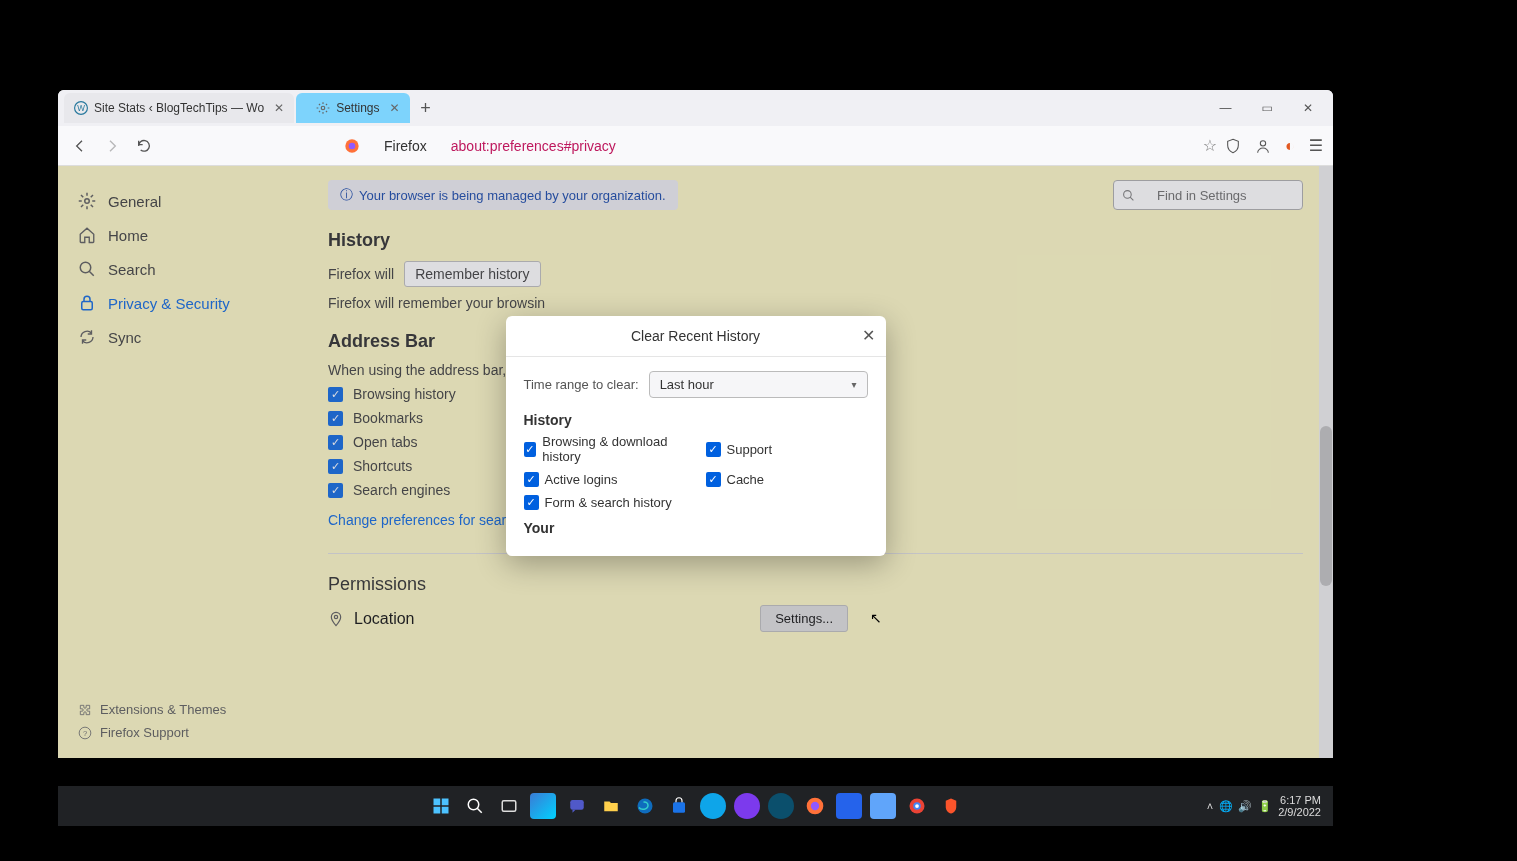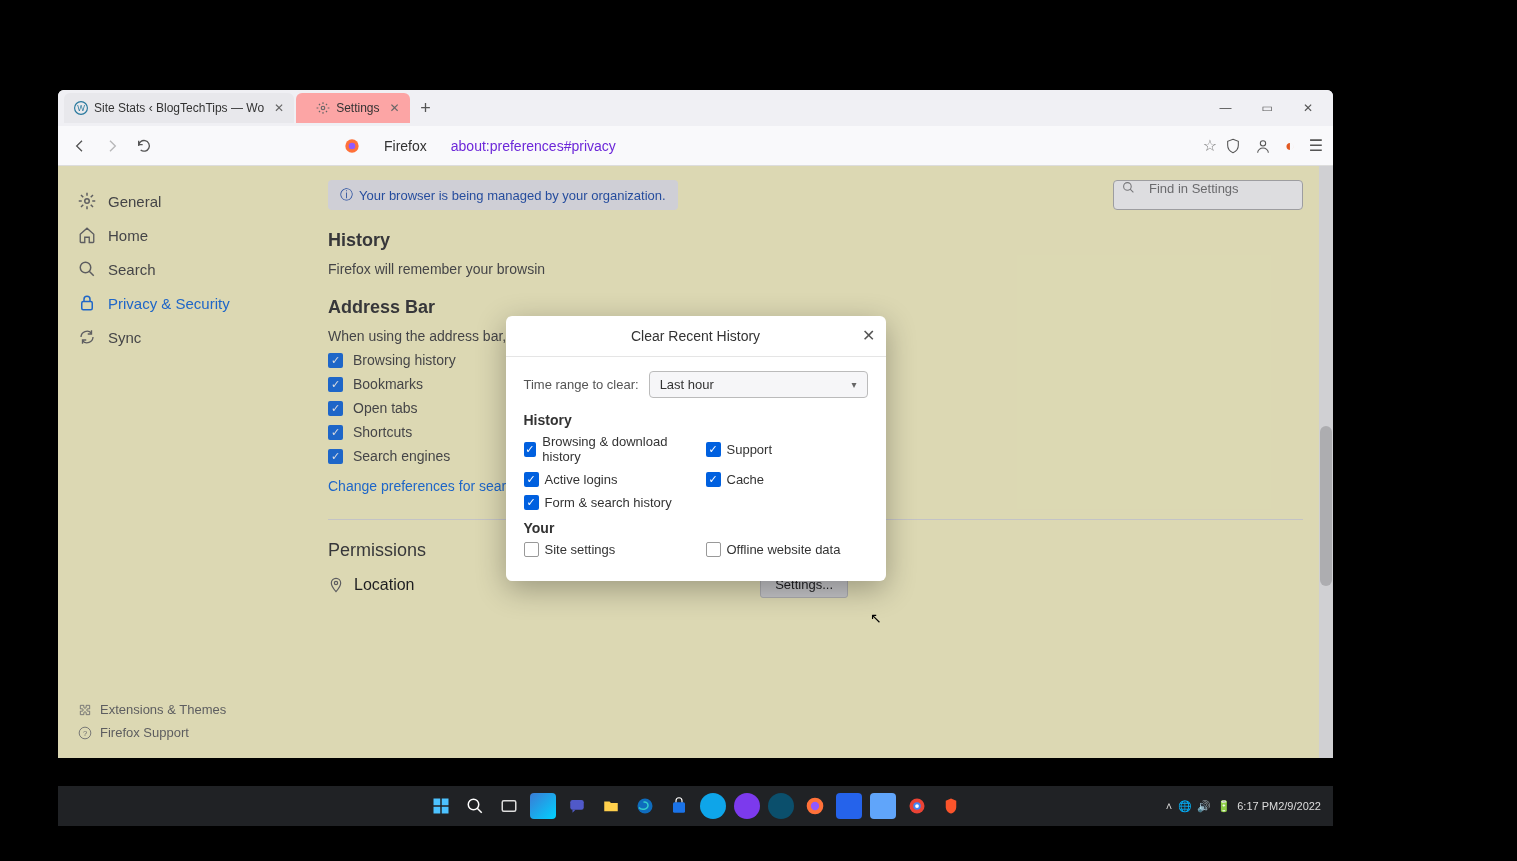--- a/index.html
+++ b/index.html
@@ -13,47 +13,47 @@
     overflow: hidden;
   }
   .tabbar {
     height: 36px; background: #f0f0f4; display: flex; align-items: center; padding-left: 6px;
   }
   .tab {
     height: 30px; display: flex; align-items: center; padding: 0 10px; font-size: 12px; color: #333;
     border-radius: 6px 6px 0 0; margin-right: 2px; cursor: pointer;
     background: #e8e8ec;
   }
-  .tab.active { background: #fca5a5; padding-left: 20px; }
+  .tab.active { background: #7dd3fc; padding-left: 20px; }
   .tab .favicon { width: 14px; height: 14px; margin-right: 6px; display:inline-block; }
   .tab .close { margin-left: 10px; color:#666; font-size:12px; }
   .newtab { width:28px; height:28px; display:flex;align-items:center;justify-content:center;font-size:18px;color:#555;cursor:pointer;}
   .winctrl { margin-left:auto; display:flex; gap:18px; padding-right:14px; color:#555; font-size:12px;}
   .winctrl span { cursor:pointer; padding:4px 6px;}
   .toolbar {
     height: 40px; background:#f9f9fb; border-bottom:1px solid #ddd; display:flex; align-items:center; padding:0 10px; gap:8px;
   }
   .tbtn { width:24px; height:24px; display:flex;align-items:center;justify-content:center;color:#555;cursor:pointer;}
   .urlbar { flex:1; display:flex; align-items:center; gap:24px; padding-left:180px;}
   .urlbar .ff { color:#e25821; font-size:13px;}
   .urlbar .brand { font-size:14px; color:#333;}
-  .urlbar .path { font-size:14px; color:#6d28d9;}
+  .urlbar .path { font-size:14px; color:#be185d;}
   .rightctrl { display:flex; gap:14px; align-items:center; color:#555;}
   .rightctrl span { cursor:pointer; }
   .content { flex:1; display:flex; overflow:hidden; position:relative; background:#fef9c3;}
   .sidebar { width:240px; padding:18px 0; }
   .navitem { display:flex; align-items:center; gap:12px; padding:8px 20px; font-size:15px; color:#333; cursor:pointer;}
   .navitem.active { color:#0060df; }
   .navicon { width:18px; height:18px; display:flex; align-items:center; justify-content:center;}
   .footlinks { position:absolute; left:20px; bottom:18px; display:flex; flex-direction:column; gap:8px; font-size:13px; color:#555;}
   .footlinks .fl { display:flex; align-items:center; gap:8px; cursor:pointer;}
   .main { flex:1; padding:14px 30px; overflow:auto; position:relative;}
   .orgbar { display:flex; align-items:center; gap:10px; margin-bottom:10px;}
   .orgmsg { display:flex; align-items:center; gap:6px; background:#ececf2; padding:6px 12px; border-radius:4px; font-size:13px; color:#0a3ea6;}
-  .searchbox { width:190px; height:30px; border:1px solid #aaa; border-radius:4px; display:flex; align-items:flex-start; padding:0 8px; gap:14px; font-size:13px; color:#666; background:#fff;}
+  .searchbox { width:190px; height:30px; border:1px solid #aaa; border-radius:4px; display:flex; align-items:center; padding:0 8px; gap:22px; font-size:13px; color:#666; background:#fff;}
   h2.section { font-size:18px; font-weight:600; margin-top:20px; margin-bottom:10px; color:#222;}
   .row { display:flex; align-items:center; gap:10px; font-size:14px; color:#333; margin-bottom:8px;}
   .dropdown { border:1px solid #bbb; background:#fff; padding:4px 10px; border-radius:3px; cursor:pointer;}
   .cb { width:15px; height:15px; background:#0060df; display:inline-flex; align-items:center; justify-content:center; color:#fff; font-size:11px; border-radius:2px;}
   .cb.unchecked { background:#fff; border:1px solid #999;}
   .linkblue { color:#0060df; font-size:14px; cursor:pointer; margin-top:6px; display:inline-block;}
   hr.sep { border:none; border-top:1px solid #ddd; margin:24px 0 10px;}
   .permrow { display:flex; align-items:center; justify-content:space-between; max-width:520px;}
   .permrow .left { display:flex; align-items:center; gap:10px;}
   .settingsbtn { background:#ddd; border:1px solid #bbb; padding:5px 14px; font-size:13px; cursor:pointer; border-radius:3px;}
@@ -74,21 +74,21 @@
   .scrollbar { position:absolute; right:0; top:0; bottom:0; width:14px; background:#eee;}
   .scrollthumb { position:absolute; right:1px; width:12px; top:260px; height:160px; background:#bfbfbf; border-radius:6px;}
   .cursor { position:absolute; left:812px; top:444px; font-size:14px; color:#000; pointer-events:none;}
   .taskbar {
     position:absolute; left:58px; bottom:35px; width:1275px; height:40px;
     background:#202225; display:flex; align-items:center;
   }
   .tbcenter { position:absolute; left:50%; transform:translateX(-50%); display:flex; gap:8px;}
   .tbicon { width:26px; height:26px; border-radius:4px; display:flex; align-items:center; justify-content:center; font-size:14px; cursor:pointer;}
   .tbright { margin-left:auto; display:flex; align-items:center; gap:6px; padding-right:12px; color:#ddd; font-size:11px;}
-  .clock { display:flex; flex-direction:row; align-items:flex-end; line-height:1.1;}
+  .clock { display:flex; flex-direction:column; align-items:flex-end; line-height:1.1;}
   .star { color:#777; font-size:16px;}
   .chev { font-size:10px; color:#666;}
   svg { display:block; }
 </style>
 </head>
 <body>
 
 <div class="screen">
   <div class="tabbar">
     <div class="tab">
@@ -241,20 +241,26 @@
               <svg width="13" height="13" viewBox="0 0 24 24">
                 <circle cx="10" cy="10" r="7" fill="none" stroke="#777" stroke-width="2"></circle>
                 <path d="M15 15l6 6" stroke="#777" stroke-width="2"></path>
               </svg>
             </span>
           <span>Find in Settings</span>
         </div>
       </div>
 
       <h2 class="section">History</h2>
+      <div class="row">
+        <span>Firefox will</span>
+        <span class="dropdown">
+          <span>Remember history</span>
+        </span>
+      </div>
       <div class="row">
         <span>Firefox will remember your browsin</span>
       </div>
 
       <h2 class="section">Address Bar</h2>
       <div class="row">When using the address bar, sugge</div>
       <div class="row">
           <span class="cb">✓</span>
           <span>Browsing history</span>
         </div>
@@ -327,30 +333,20 @@
             <div class="cbitem">
                 <span class="cb">✓</span>
                 <span>Cache</span>
               </div>
             <div class="cbitem">
                 <span class="cb">✓</span>
                 <span>Form &amp; search history</span>
               </div>
           </div>
           <div class="dlgsec">Your</div>
-          <div class="cbgrid">
-            <div class="cbitem">
-                <span class="cb unchecked"></span>
-                <span>Site settings</span>
-              </div>
-            <div class="cbitem">
-                <span class="cb unchecked"></span>
-                <span>Offline website data</span>
-              </div>
-          </div>
         </div>
       </div>
       <span class="cursor">↖</span>
     </div>
   </div>
 </div>
 
 <div class="taskbar">
   <div class="tbcenter">
     <div class="tbicon">

